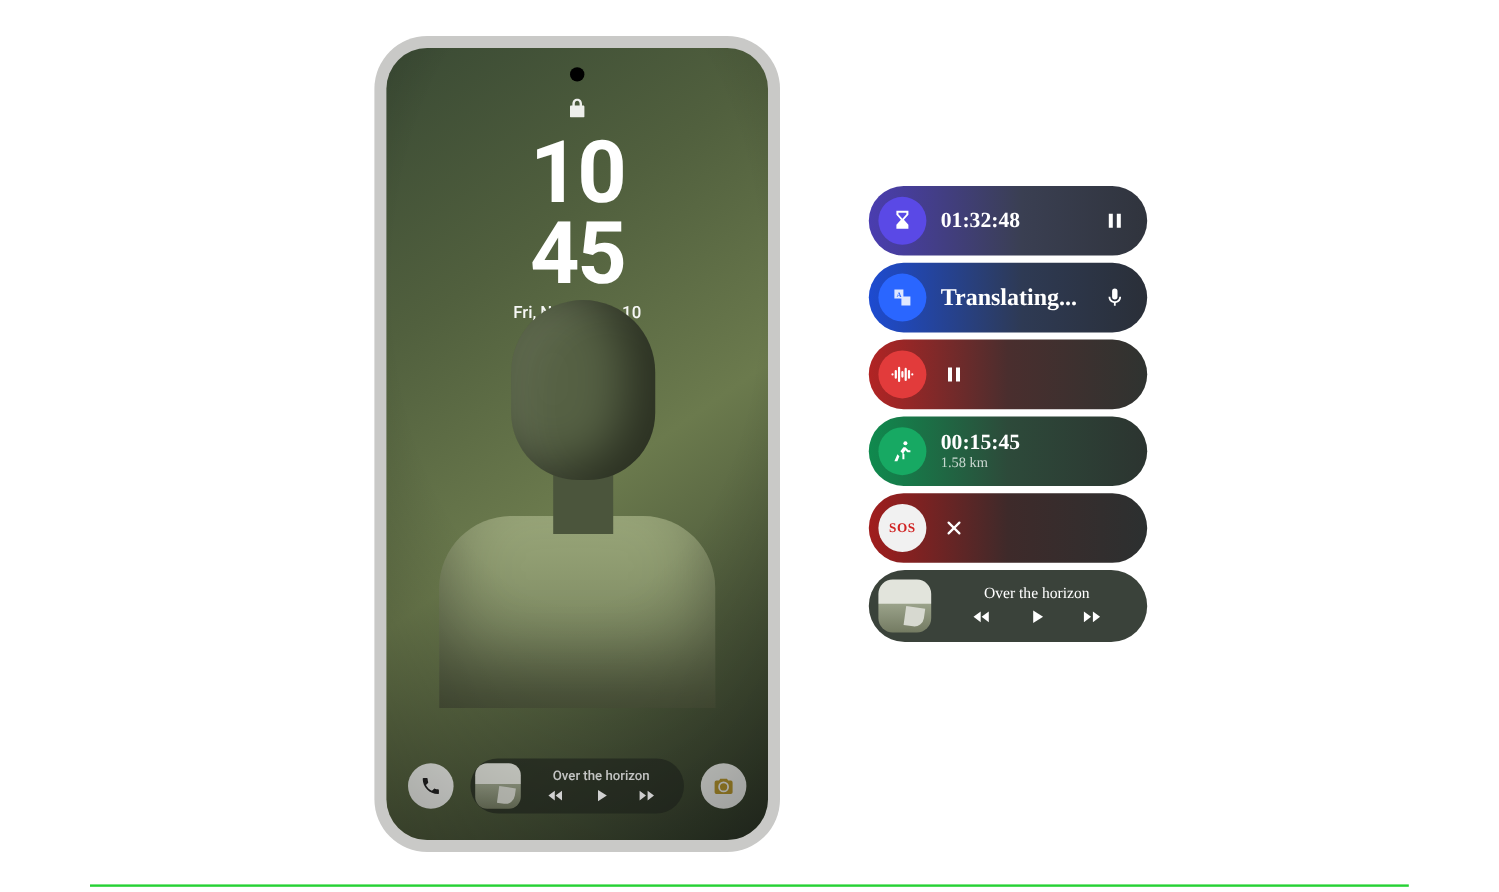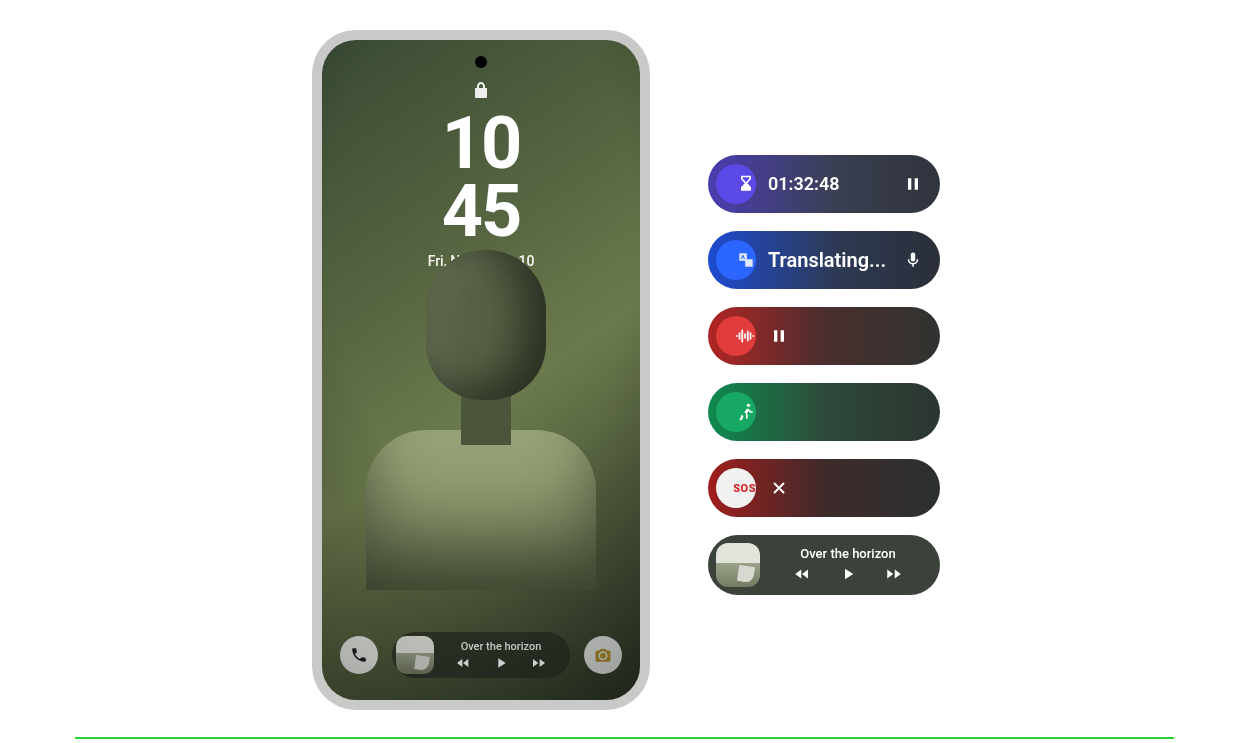--- a/index.html
+++ b/index.html
@@ -108,32 +108,32 @@
     content:""; position:absolute; right:5px; bottom:4px; width:14px;height:14px;
     background:#d7d9d0; border-radius:0 0 8px 0; transform:rotate(8deg);
   }
   .mini-player .meta{ flex:1; min-width:0; }
   .mini-player .title{ font-size:11px; font-weight:500; text-align:center; opacity:.9;}
   .mini-player .controls{ display:flex; justify-content:center; gap:22px; margin-top:2px;}
   .mini-ctrl{ width:16px; height:16px; color:#fff; }
 
   
   .pills{
-    position:absolute; left:708px; top:155px; width:232px;
-    display:flex; flex-direction:column; gap:18px;
+    position:absolute; left:724px; top:155px; width:232px;
+    display:flex; flex-direction:column; gap:6px;font-family:Liberation Serif, serif;
   }
   .pill{
     height:58px; border-radius:30px;
     display:flex; align-items:center; gap:12px;
     padding:0 16px 0 8px;
     color:#fff;
   }
   .pill .icon-badge{
     width:40px; height:40px; border-radius:50%;
-    display:flex; align-items:center; justify-content:flex-end;
+    display:flex; align-items:center; justify-content:center;
     flex:none;
   }
   .pill .texts{ flex:1; min-width:0; overflow:hidden;}
   .pill .line1{ font-size:18px; font-weight:600; line-height:1.1; white-space:nowrap;}
   .pill .line2{ font-size:12px; opacity:.75; white-space:nowrap; overflow:hidden; text-overflow:ellipsis;}
   .pill .action{ width:22px; height:22px; flex:none; display:flex;align-items:center;justify-content:center;}
 
   
   .pill.timer   { background:linear-gradient(90deg,#4a3db0 0%,#3a3f52 55%,#30343d 100%); }
   .pill.timer .icon-badge{ background:#5a49e6;}
@@ -277,20 +277,24 @@
       </div>
     </div>
 
     <div class="pill run">
       <div class="icon-badge">
         <svg width="20" height="20" viewBox="0 0 24 24" fill="#fff">
             <circle cx="15" cy="4" r="2"></circle>
             <path d="M13 8l-3 4 2 2v6h2v-5l-1-1 2-3 2 2h3v-2h-2l-3-3-2 0zM7 22l2-5-2-2-3 7h3z"></path>
           </svg>
       </div>
+      <div class="texts">
+        <div class="line1">00:15:45</div>
+        <div class="line2">1.58 km</div>
+      </div>
     </div>
 
     <div class="pill sos">
       <div class="icon-badge">
         <span style="font-size:11px;font-weight:800;color:#d02222;letter-spacing:.5px">SOS</span>
       </div>
       <div class="action">
         <svg viewBox="0 0 24 24" width="18" height="18" fill="none" stroke="#fff" stroke-width="2.5" stroke-linecap="round">
             <path d="M6 6l12 12M18 6L6 18"></path>
           </svg>

